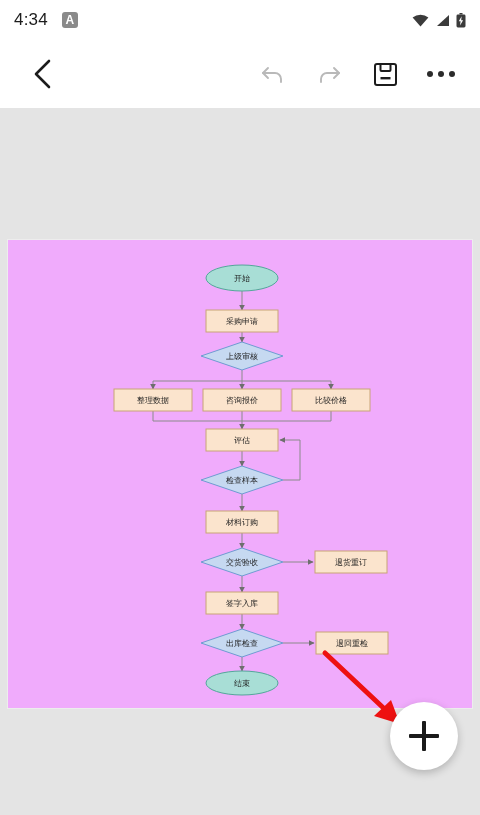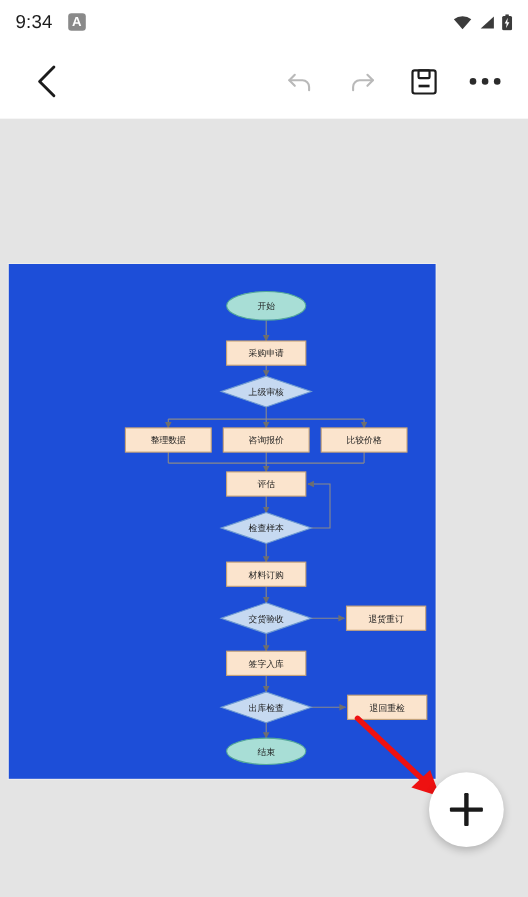--- a/index.html
+++ b/index.html
@@ -42,22 +42,22 @@
   .dots{ display:flex; gap:5px; align-items:center; }
   .dots i{ width:6px; height:6px; border-radius:50%; background:#2b2b2b; display:block; }
 
   
   .canvas-area{
     position:absolute; top:108px; left:0; width:480px; height:707px;
     background:#e4e4e4;
     overflow:hidden;
   }
   .page{
-    position:absolute; left:8px; top:132px; width:388px; height:468px;
-    background:#1d4ed8;
+    position:absolute; left:8px; top:132px; width:464px; height:468px;
+    background:#f0abfc;
     box-shadow:0 0 0 1px #ededed;
   }
   .page svg{ display:block; }
 
   
   .fab{
     position:absolute; left:390px; top:702px;
     width:68px; height:68px; border-radius:50%;
     background:#ffffff;
     box-shadow:0 3px 8px rgba(0,0,0,.22);
@@ -73,21 +73,21 @@
   
   .fc-text{
     font-family:"DejaVu Sans","Liberation Sans",sans-serif;
     font-size:8px; fill:#1d1d1d;
   }
 </style>
 </head>
 <body>
 
 <div class="statusbar">
-  <span class="sb-time">9:34</span>
+  <span class="sb-time">4:34</span>
   <span class="sb-appicon">A</span>
   <span class="sb-right">
     <span>
       <svg width="17" height="13" viewBox="0 0 17 13">
         <path d="M8.5 12.5 0.6 3.6A12.4 12.4 0 0 1 16.4 3.6Z" fill="#3b3b3b"></path>
       </svg>
     </span>
     <span>
       <svg width="15" height="13" viewBox="0 0 15 13">
         <path d="M14 1 14 12 2 12Z" fill="#3b3b3b"></path>

